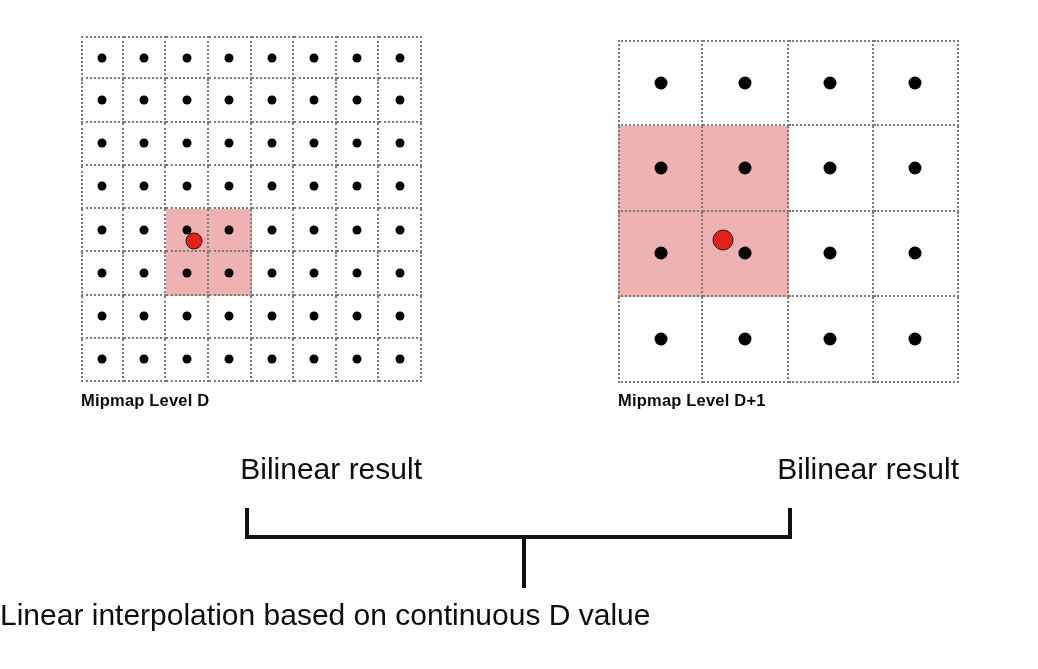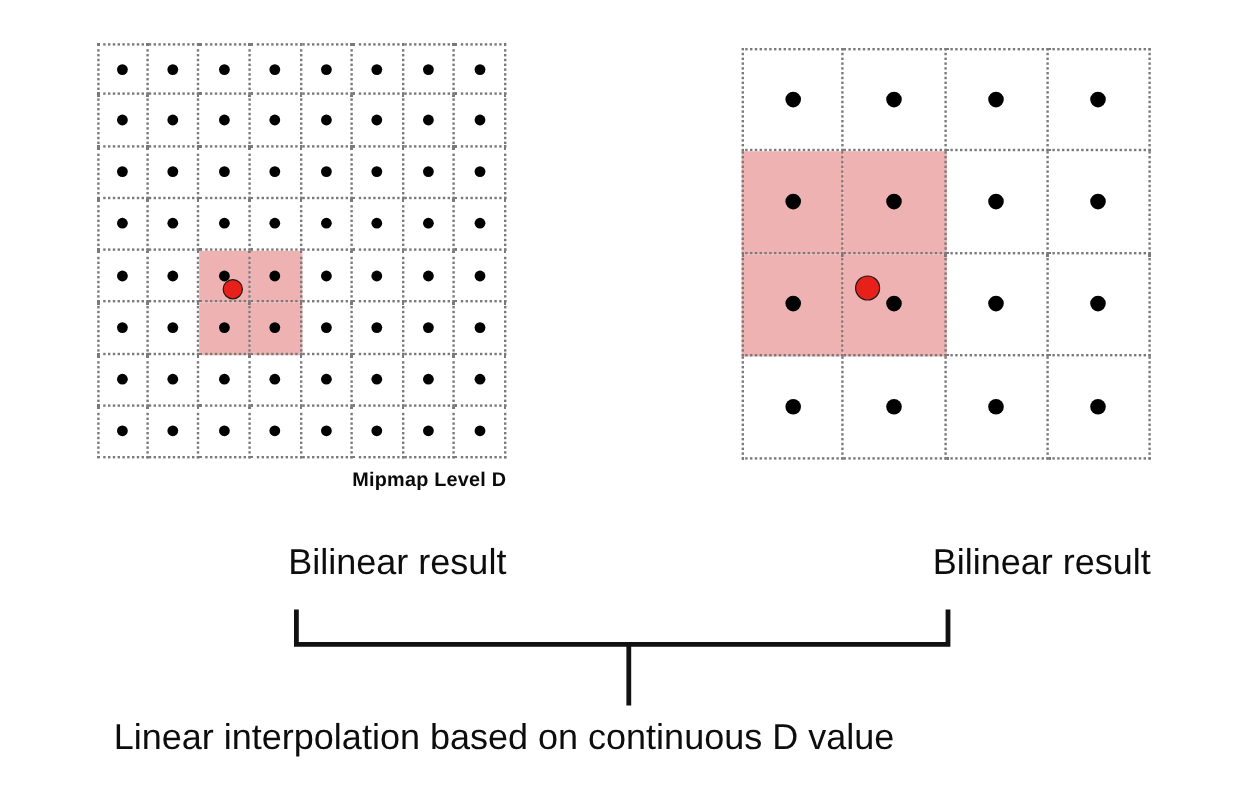--- a/index.html
+++ b/index.html
@@ -89,21 +89,21 @@
     left: 723px; top: 240px;
     width: 21px; height: 21px;
   }
 
   
   .grid-caption {
     position: absolute;
     font-size: 16.5px;
     font-weight: bold;
     letter-spacing: 0.2px;
-    text-align: right;
+    text-align: left;
     white-space: nowrap;
     color: #0a0a0a;
   }
   #caption-left  { left: 81px;  top: 391px; width: 341px; }
   #caption-right { left: 618px; top: 391px; width: 341px; }
 
   .result-label {
     position: absolute;
     font-size: 30px;
     font-weight: normal;
@@ -121,21 +121,20 @@
     top: 505px;
     width: 551px;
     height: 86px;
   }
 
   .summary-text {
     position: absolute;
     left: 0;
     top: 598px;
     width: 840px;
-    text-align: center;
     font-size: 30px;
     white-space: nowrap;
     color: #0d0d0d;
   }
 </style>
 </head>
 <body>
 
 <div class="stage">
 
@@ -396,20 +395,21 @@
     <div class="cell">
         <span class="texel-dot"></span>
       </div>
     <div class="cell">
         <span class="texel-dot"></span>
       </div>
   </div>
 
   <span class="sample-dot" id="sample-right"></span>
 
+  <div class="grid-caption" id="caption-right">Mipmap Level D+1</div>
 
   <div class="result-label" id="result-right">Bilinear result</div>
 
   <svg class="bracket" viewBox="0 0 551 86">
     <path d="M 4 3 L 4 32 L 547 32 L 547 3" fill="none" stroke="#111111" stroke-width="4" stroke-linecap="butt"></path>
     <path d="M 281 32 L 281 83" fill="none" stroke="#111111" stroke-width="4" stroke-linecap="butt"></path>
   </svg>
 
   <div class="summary-text">Linear interpolation based on continuous D value</div>
 

